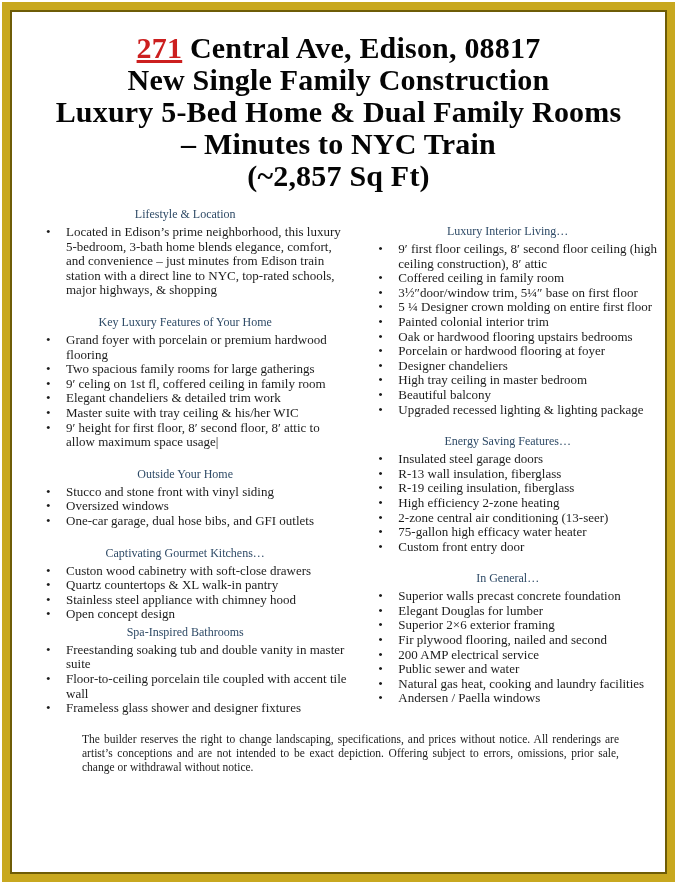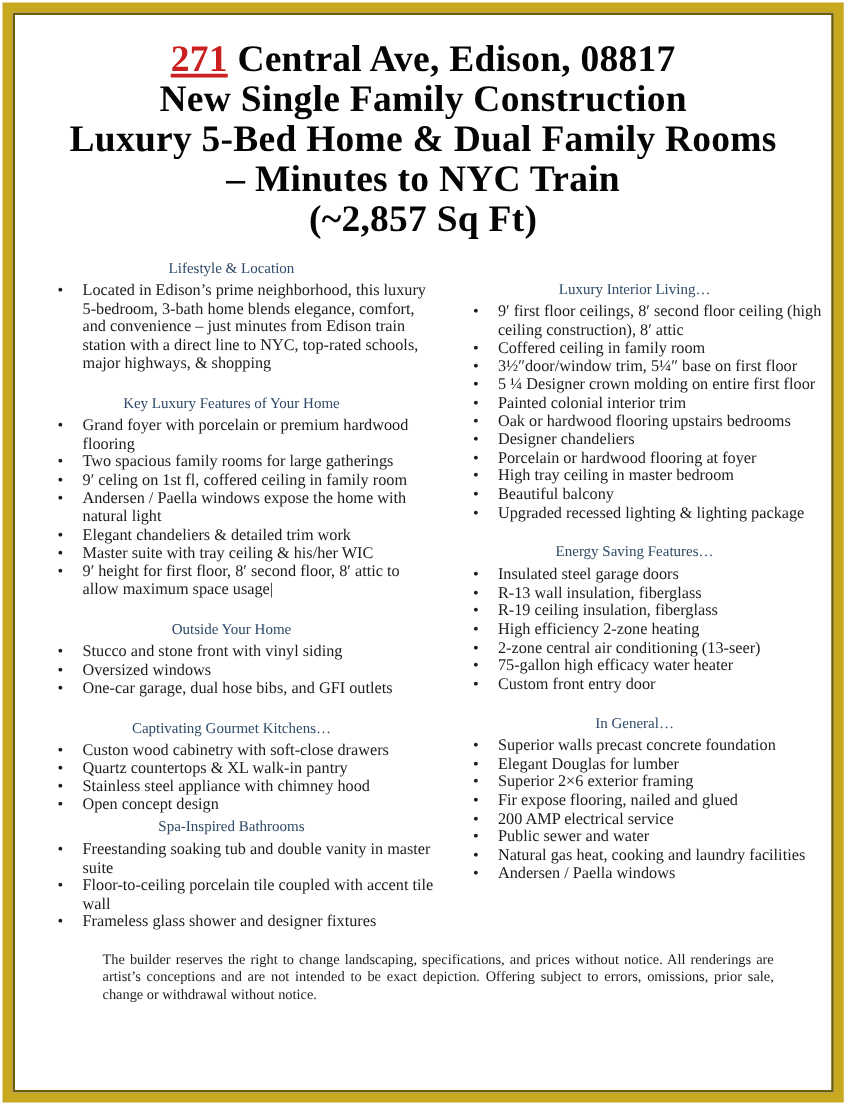--- a/index.html
+++ b/index.html
@@ -109,21 +109,20 @@
             <ul class="feature-list">
               <li>Located in Edison’s prime neighborhood, this luxury 5-bedroom, 3-bath home blends elegance, comfort, and convenience – just minutes from Edison train station with a direct line to NYC, top-rated schools, major highways, &amp; shopping</li>
             </ul>
           </section>
           <section>
             <h2>Key Luxury Features of Your Home</h2>
             <ul class="feature-list">
               <li>Grand foyer with porcelain or premium hardwood flooring</li>
               <li>Two spacious family rooms for large gatherings</li>
               <li>9′ celing on 1st fl, coffered ceiling in family room</li>
-              <li>Andersen / Paella windows expose the home with natural light</li>
               <li>Elegant chandeliers &amp; detailed trim work</li>
               <li>Master suite with tray ceiling &amp; his/her WIC</li>
               <li>9′ height for first floor, 8′ second floor, 8′ attic to allow maximum space usage|</li>
             </ul>
           </section>
           <section>
             <h2>Outside Your Home</h2>
             <ul class="feature-list">
               <li>Stucco and stone front with vinyl siding</li>
               <li>Oversized windows</li>
@@ -151,22 +150,22 @@
       <div class="col col-right">
           <section>
             <h2>Luxury Interior Living…</h2>
             <ul class="feature-list">
               <li>9′  first floor ceilings, 8′ second floor ceiling (high ceiling construction), 8′ attic</li>
               <li>Coffered ceiling in family room</li>
               <li>3½″door/window trim, 5¼″ base on first floor</li>
               <li>5 ¼ Designer crown molding on entire first floor</li>
               <li>Painted colonial interior trim</li>
               <li>Oak or hardwood flooring upstairs bedrooms</li>
+              <li>Porcelain or hardwood flooring at foyer</li>
               <li>Designer chandeliers</li>
-              <li>Porcelain or hardwood flooring at foyer</li>
               <li>High tray ceiling in master bedroom</li>
               <li>Beautiful balcony</li>
               <li>Upgraded recessed lighting &amp; lighting package</li>
             </ul>
           </section>
           <section>
             <h2>Energy Saving Features…</h2>
             <ul class="feature-list">
               <li>Insulated steel garage doors</li>
               <li>R-13 wall insulation, fiberglass</li>
@@ -176,21 +175,21 @@
               <li>75-gallon high efficacy water heater</li>
               <li>Custom front entry door</li>
             </ul>
           </section>
           <section>
             <h2>In General…</h2>
             <ul class="feature-list">
               <li>Superior walls precast concrete foundation</li>
               <li>Elegant Douglas for lumber</li>
               <li>Superior 2×6 exterior framing</li>
-              <li>Fir expose flooring, nailed and glued</li>
+              <li>Fir plywood flooring, nailed and second</li>
               <li>200 AMP electrical service</li>
               <li>Public sewer and water</li>
               <li>Natural gas heat, cooking and laundry facilities</li>
               <li>Andersen / Paella windows</li>
             </ul>
           </section>
         </div>
     </div>
 
     <p class="footer-disclaimer">The builder reserves the right to change landscaping, specifications, and prices without notice.   All renderings are artist’s conceptions and are not intended to be exact depiction.   Offering subject to errors, omissions, prior sale, change or withdrawal without notice.</p>

